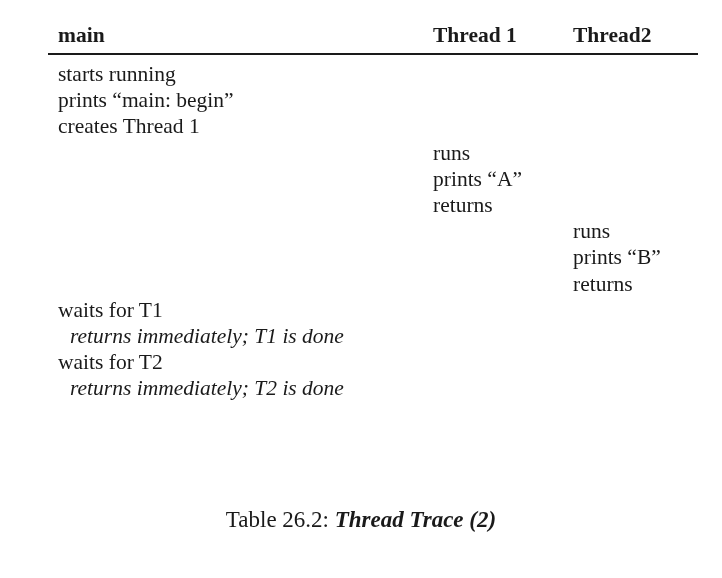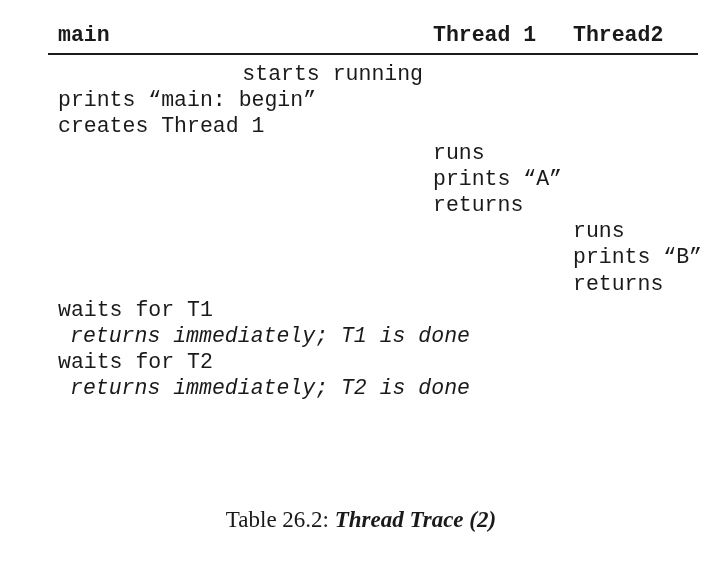--- a/index.html
+++ b/index.html
@@ -24,41 +24,39 @@
     height: 578px;
   }
 
   .trace-table {
     position: absolute;
     left: 48px;
     top: 22px;
     width: 650px;
     border-collapse: collapse;
     table-layout: fixed;
-    font-family: Liberation Mono, monospace;
   }
 
   .trace-table col.col-main    { width: 375px; }
   .trace-table col.col-t1      { width: 140px; }
   .trace-table col.col-t2      { width: 135px; }
 
   .trace-table th {
     text-align: left;
     font-weight: bold;
     font-size: 21.5px;
     line-height: 26px;
     padding: 0 0 5px 10px;
     border-bottom: 2.2px solid #1a1a1a;
     vertical-align: bottom;
     white-space: nowrap;
   }
 
   .trace-table tbody tr:first-child td {
     padding-top: 6px;
-    text-align: right;
   }
 
   .trace-table td {
     text-align: left;
     font-size: 21.5px;
     line-height: 26.2px;
     padding: 0 0 0 10px;
     vertical-align: top;
     white-space: nowrap;
     height: 26.2px;

